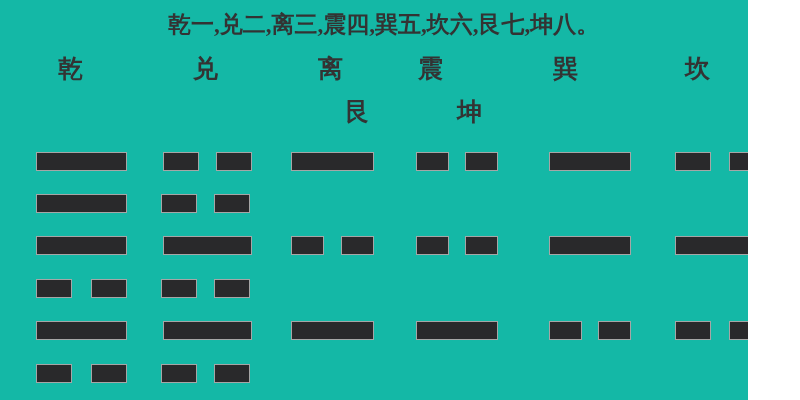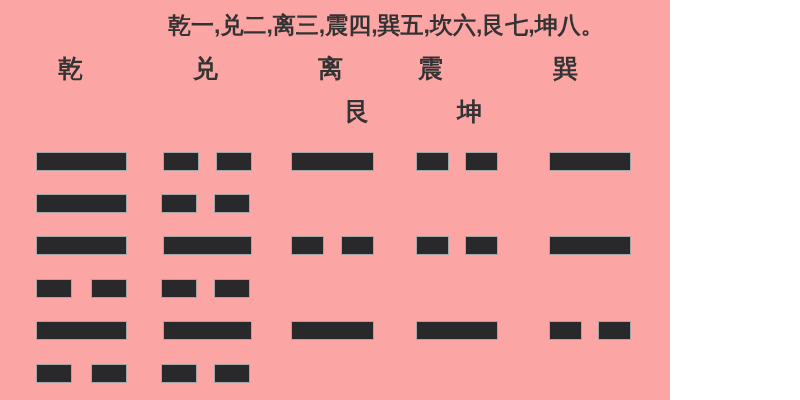--- a/index.html
+++ b/index.html
@@ -1,22 +1,22 @@
 <!DOCTYPE html>
 <html><head>
 <meta charset="utf-8">
 <style>
   html, body { margin: 0; padding: 0; }
   .stage {
     position: relative;
-    width: 670px;
+    width: 748px;
     height: 400px;
-    background: #fca5a5;
+    background: #14b8a6;
     overflow: hidden;
-    font-family: Liberation Sans, sans-serif;
+    font-family: Liberation Serif, serif;
   }
   .title {
     position: absolute;
     white-space: nowrap;
     font-size: 23px;
     line-height: 1.15;
     font-weight: 700;
     color: #333333;
     letter-spacing: 0px;
   }

